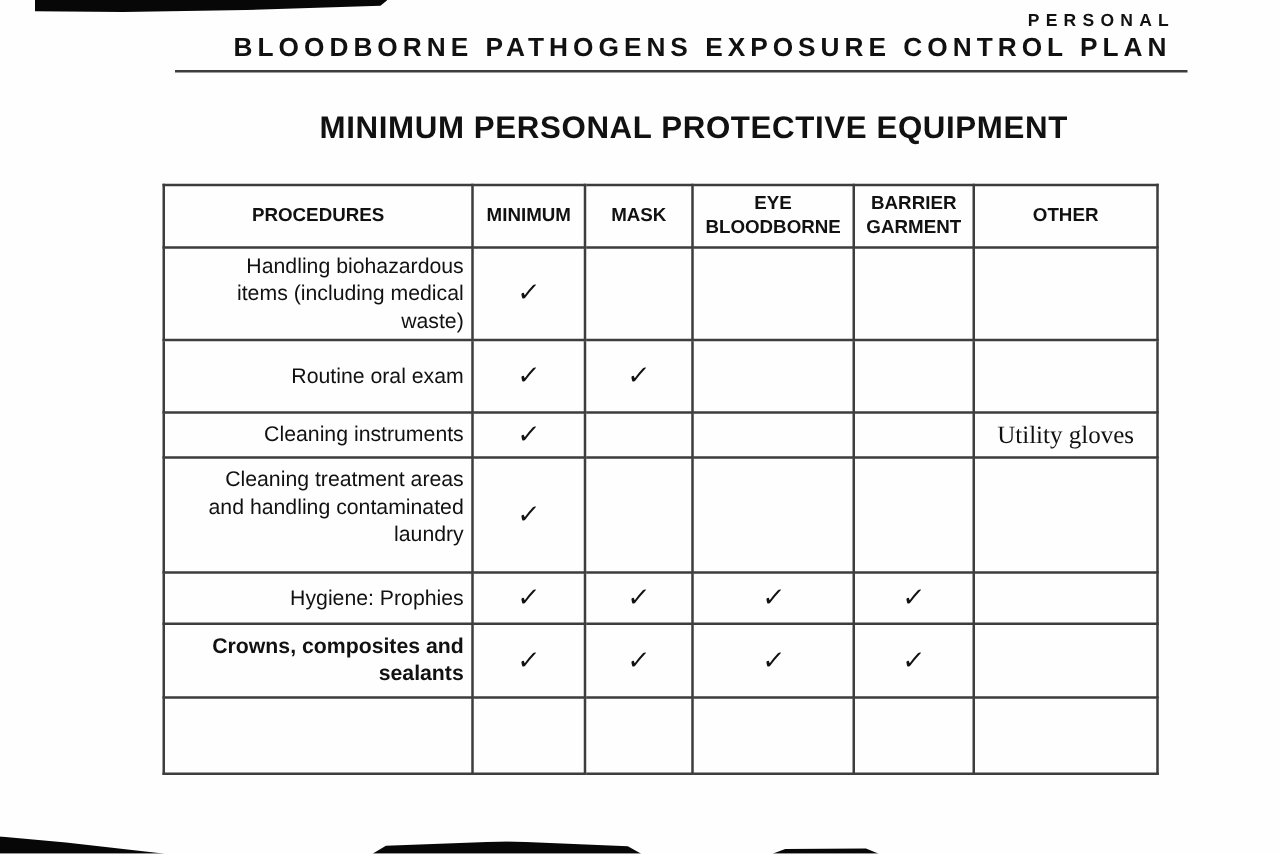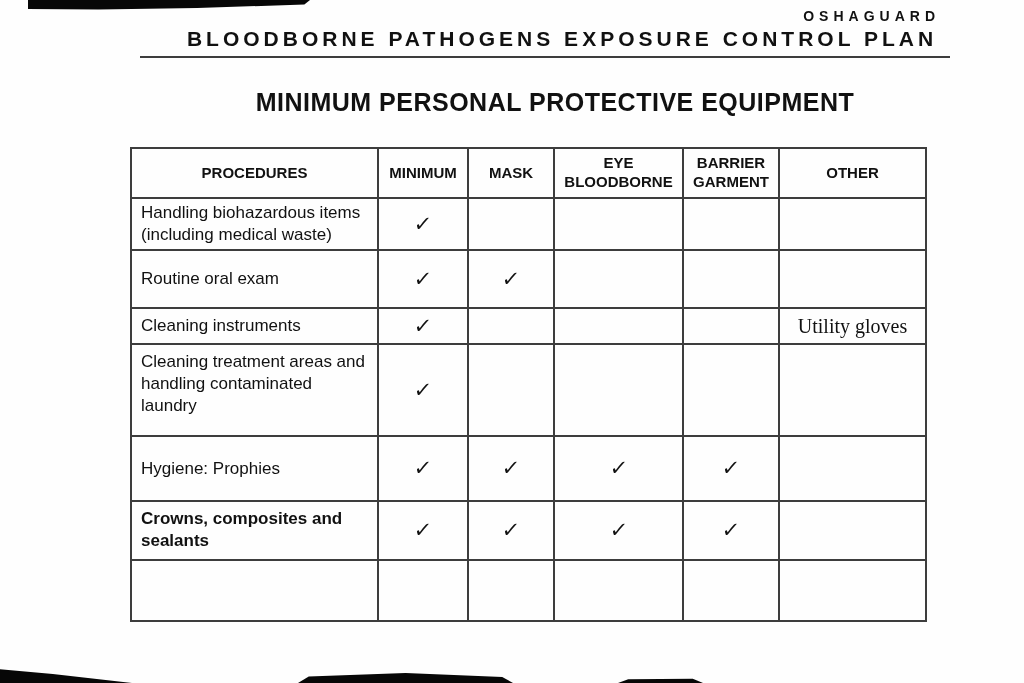--- a/index.html
+++ b/index.html
@@ -46,25 +46,25 @@
   }
   table.ppe thead tr{height:50px;margin-left:23px;}
   table.ppe th{
     font-size:15px;font-weight:bold;text-align:center;
     line-height:1.25;padding:2px 5px;
   }
   table.ppe tbody tr:nth-child(1){height:51px;}
   table.ppe tbody tr:nth-child(2){height:58px;}
   table.ppe tbody tr:nth-child(3){height:36px;}
   table.ppe tbody tr:nth-child(4){height:92px;}
-  table.ppe tbody tr:nth-child(5){height:65px;}
+  table.ppe tbody tr:nth-child(5){height:41px;}
   table.ppe tbody tr:nth-child(6){height:59px;font-weight:bold;}
   table.ppe tbody tr:nth-child(7){height:61px;}
   td.proc{
-    font-size:17px;line-height:1.3;padding:3px 6px 3px 9px;text-align:left;
+    font-size:17px;line-height:1.3;padding:3px 6px 3px 21px;text-align:right;
   }
   td.proc.v-top{vertical-align:top;padding-top:6px;}
   td.mark{text-align:center;}
   .check{
     font-family:"DejaVu Sans", sans-serif;
     font-size:21px;line-height:1;display:inline-block;
     transform:skewX(-6deg);
   }
   .other-text{
     font-family:Liberation Serif, serif;
@@ -90,21 +90,21 @@
   }
 </style>
 </head>
 <body>
 
 <div class="artifact art-top-left"></div>
 <div class="artifact art-bottom-left"></div>
 <div class="artifact art-bottom-center"></div>
 <div class="artifact art-bottom-right"></div>
 
-<div class="brand">OSHAGUARD</div>
+<div class="brand">PERSONAL</div>
 <div class="doc-title">BLOODBORNE PATHOGENS EXPOSURE CONTROL PLAN</div>
 <div class="header-rule"></div>
 <div class="section-title">MINIMUM PERSONAL PROTECTIVE EQUIPMENT</div>
 
 <table class="ppe">
   <colgroup>
     <col style="width:247px">
       <col style="width:90px">
       <col style="width:86px">
     <col style="width:129px">

